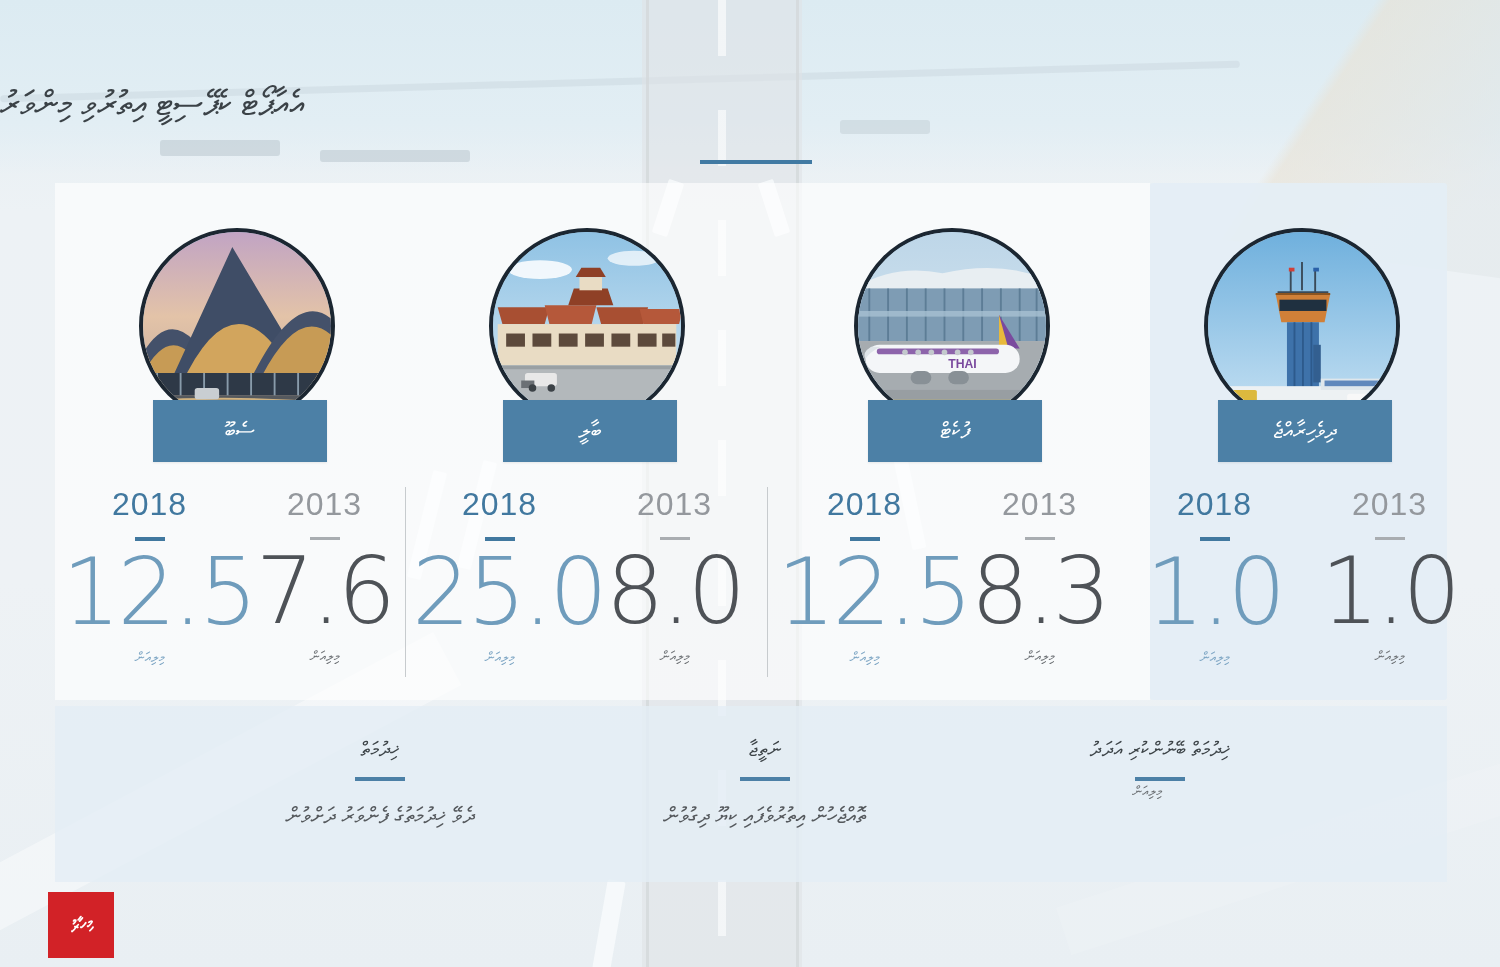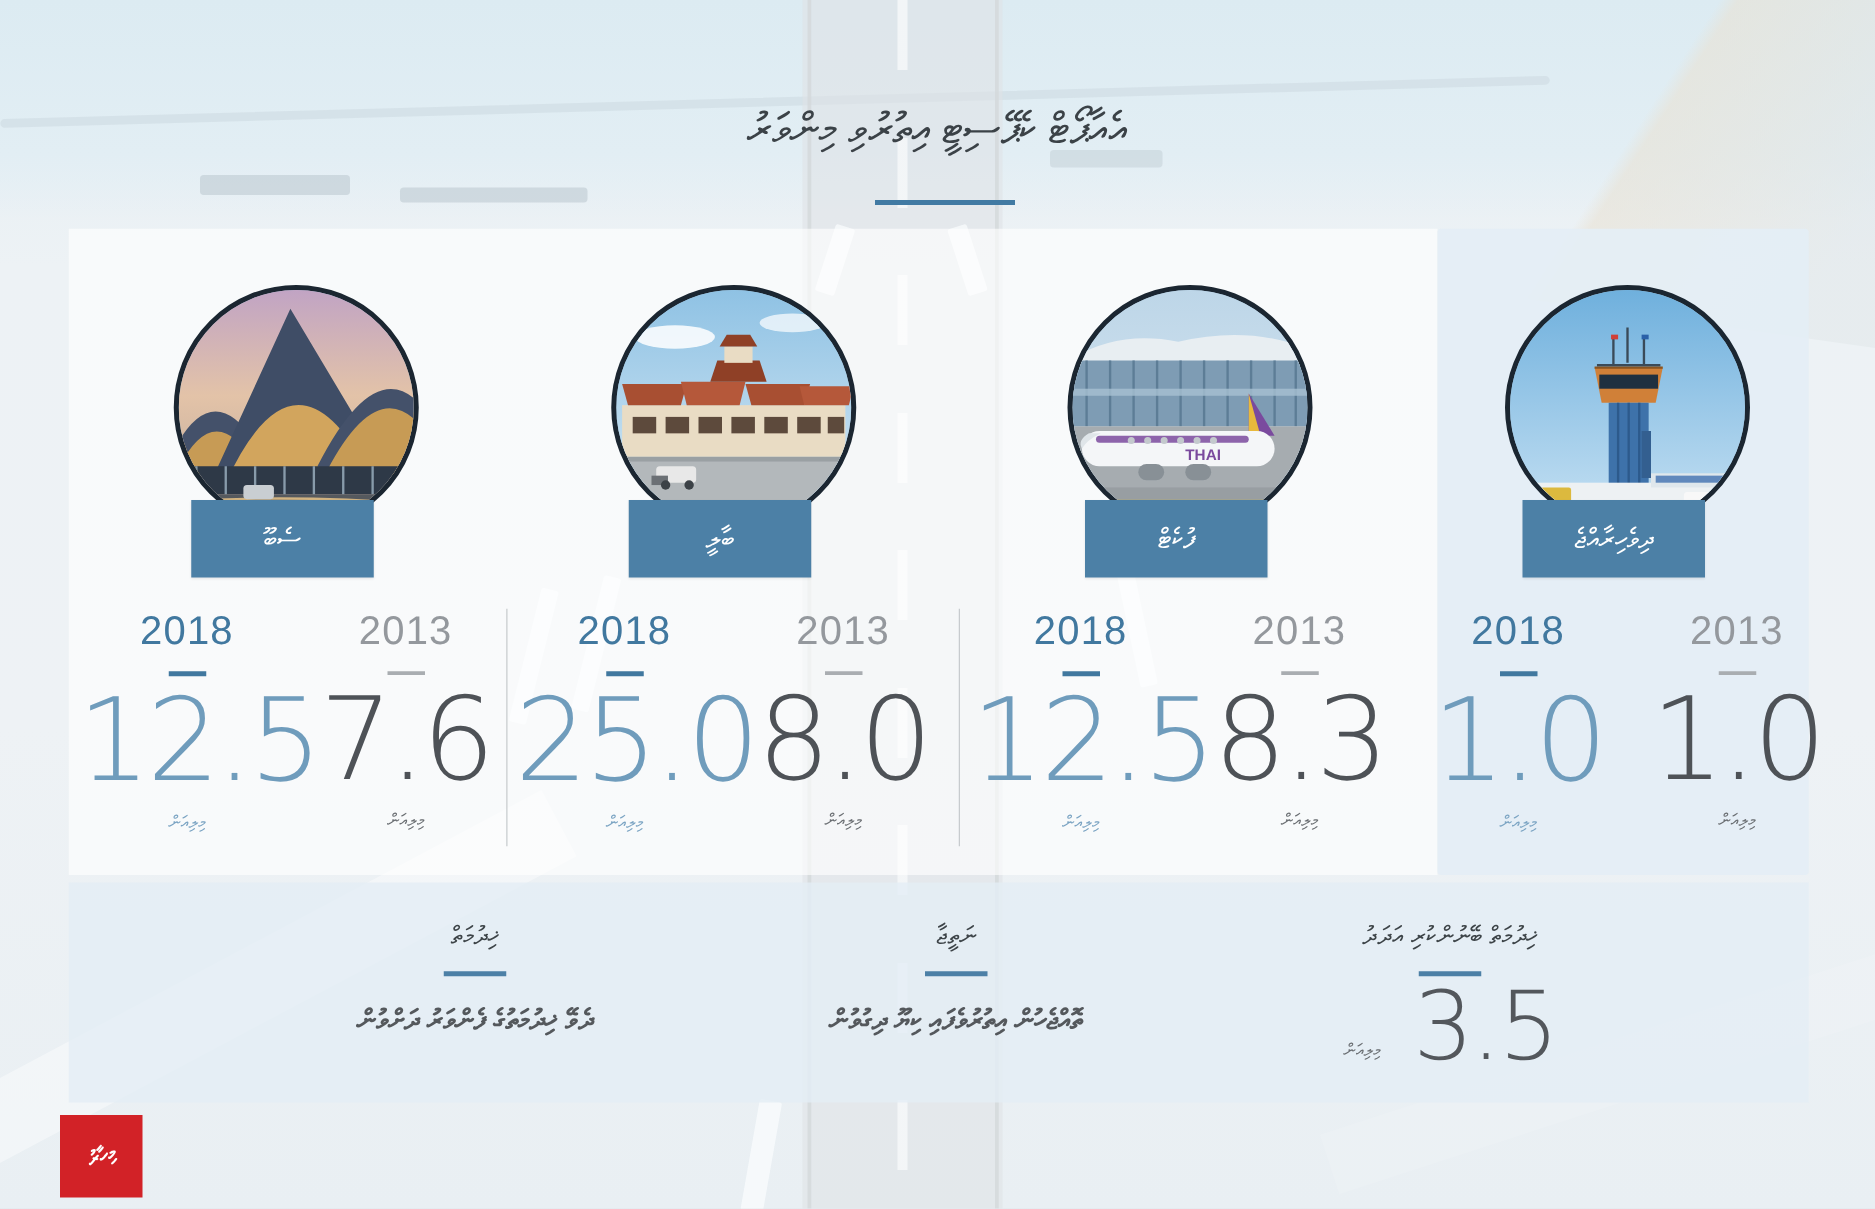--- a/index.html
+++ b/index.html
@@ -18,28 +18,28 @@
   .bg-runway-edge{position:absolute;top:0;width:3px;height:967px;background:#d3d8db;opacity:.8;}
   .bg-centerline{position:absolute;left:718px;top:0;width:8px;height:967px;opacity:.8;
     background:repeating-linear-gradient(180deg,#f7f9fa 0 56px,rgba(247,249,250,0) 56px 110px);}
   .bg-mark{position:absolute;background:#fafcfd;opacity:.75;border-radius:2px;}
   .bg-streak{position:absolute;background:rgba(255,255,255,.4);}
   
   .panel-main{position:absolute;left:55px;top:183px;width:1095px;height:517px;background:rgba(255,255,255,.62);}
   .panel-highlight{position:absolute;left:1150px;top:183px;width:297px;height:517px;border-radius:3px;}
   .panel-footer{position:absolute;left:55px;top:706px;width:1392px;height:176px;}
   
-  .title{position:absolute;left:0;top:84px;width:100%;text-align:center;
+  .title{position:absolute;left:0;top:84px;width:100%;text-align:left;
     font-size:34px;font-weight:500;color:#3b4247;white-space:nowrap;}
   .title-underline{position:absolute;left:700px;top:160px;width:112px;height:4px;background:#417aa3;}
   
   .circle{position:absolute;top:228px;width:196px;height:196px;border-radius:50%;
     border:4px solid #1b2631;box-sizing:border-box;overflow:hidden;background:#9db8cc;z-index:3;}
   .circle svg{display:block;width:100%;height:100%;}
-  .label-bar{position:absolute;top:400px;width:146px;height:62px;background:#4c80a6;z-index:4;
+  .label-bar{position:absolute;top:400px;width:174px;height:62px;background:#4c80a6;z-index:4;
     display:flex;align-items:center;justify-content:center;color:#ffffff;font-size:22px;box-shadow:0 1px 2px rgba(0,0,0,.08);}
   .col{position:absolute;top:486px;width:350px;display:flex;z-index:4;}
   .cell{width:175px;text-align:center;}
   .year{font-size:32px;letter-spacing:1px;font-weight:500;}
   .year.y18{color:#41789f;}
   .year.y13{color:#94989d;}
   .year-dash{width:30px;height:4px;margin:14px auto 0;}
   .y18 .year-dash,{background:#41789f;}
   .dash18{background:#41789f;}
   .dash13{background:#a9adb1;height:3px;}
@@ -48,21 +48,21 @@
   .bignum.v18{color:#6f9cbc;}
   .bignum.v13{color:#4e5257;}
   .unit{margin-top:10px;font-size:14px;}
   .unit.u18{color:#7ba4c3;}
   .unit.u13{color:#6a6e72;}
   .divider{position:absolute;top:487px;width:1px;height:190px;background:#c7cbce;z-index:4;}
   
   .fblock{position:absolute;top:738px;text-align:center;z-index:4;}
   .fheading{font-size:20px;color:#3c4347;}
   .funderline{width:50px;height:4px;background:#4c80a6;margin:16px auto 0;}
-  .fbody{margin-top:22px;font-size:22px;color:#54585c;white-space:nowrap;font-weight:bold;}
+  .fbody{margin-top:22px;font-size:22px;color:#54585c;white-space:nowrap;}
   .fvalue-row{display:flex;align-items:flex-end;justify-content:center;margin-top:2px;}
   .fvalue{font-family:"DejaVu Sans","Liberation Sans",sans-serif;font-weight:200;
     font-size:76px;line-height:1.0;letter-spacing:-2px;color:#53575c;}
   .funit{font-size:14px;color:#6a6e72;margin-right:26px;padding-bottom:10px;}
   
   .logo{position:absolute;left:48px;top:892px;width:66px;height:66px;background:#d22227;z-index:5;
     display:flex;align-items:center;justify-content:center;}
   .logo span{color:#ffffff;font-size:16px;font-weight:bold;transform:rotate(-18deg);}
   .rtl{direction:rtl;unicode-bidi:isolate;}
 </style>
@@ -329,21 +329,20 @@
     <div class="fheading rtl">ނަތީޖާ</div>
     <div class="funderline"></div>
     <div class="fbody rtl">ތޮއްޖެހުން އިތުރުވެފައި ކިޔޫ ދިގުވުން</div>
   </div>
 
   <div class="fblock" style="left:950px;width:420px;">
     <div class="fheading rtl">ޚިދުމަތް ބޭނުންކުރި އަދަދު</div>
     <div class="funderline"></div>
     <div class="fvalue-row">
       <div class="funit rtl">މިލިއަން</div>
-      <div class="fvalue">3.5</div>
     </div>
   </div>
 
   <div class="logo" style="background: rgb(210, 34, 39);">
     <span class="rtl">މިހާރު</span>
   </div>
 
 </div>
 
 </body></html>

